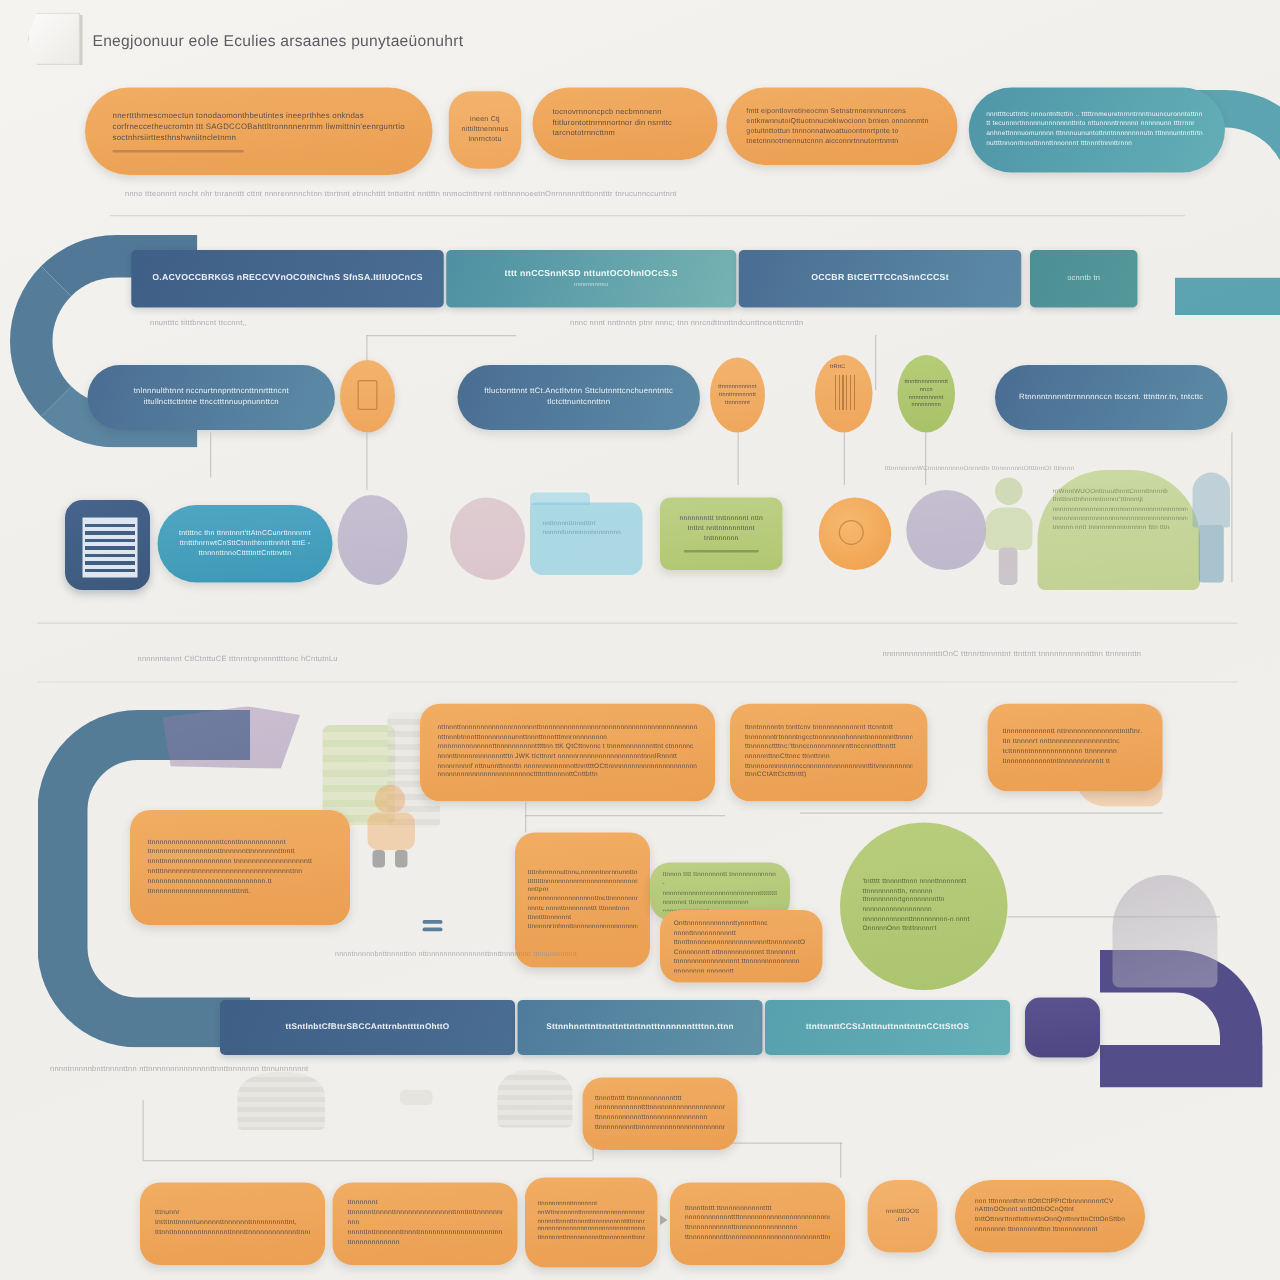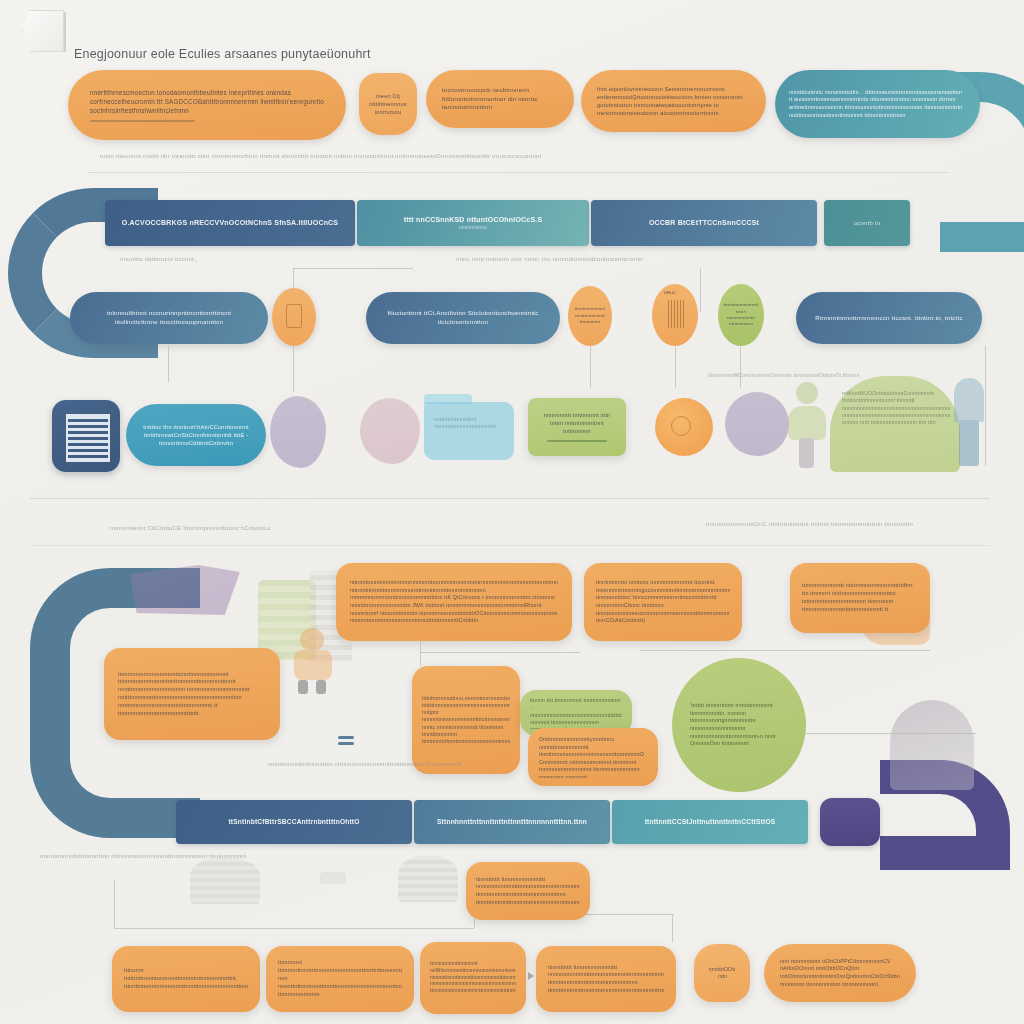--- a/index.html
+++ b/index.html
@@ -22,21 +22,21 @@
   .gt.wrap{white-space:normal;}
   .light .gt{color:#ffffff;opacity:.9;}
   .dim .gt{color:#8e8e98;opacity:.7;}
   .hdr-badge{left:22px;top:10px;width:42px;height:42px;
     background:linear-gradient(135deg,#fbfbfa,#eceae6);
     border:1px solid #dcdad5;
     clip-path:polygon(100% 0,100% 100%,18% 100%,0 50%,18% 0);
     box-shadow:0 1px 3px rgba(0,0,0,.07);}
   .hdr-rule{left:64px;top:12px;width:2px;height:40px;background:#b9b7b1;opacity:.6;}
   .hdr-t1{left:74px;top:16px;font-size:13.5px;font-weight:700;}
-  .hdr-t2{left:74px;top:45px;font-size:12.5px;}
+  .hdr-t2{left:74px;top:24px;font-size:12.5px;}
 
   
   .pill{border-radius:999px;box-shadow:0 3px 7px rgba(60,60,70,.15);}
   .card{border-radius:16px;box-shadow:0 3px 8px rgba(60,60,70,.16);}
   .org{background:linear-gradient(175deg,#f1ad63,#eb9f52);}
   .org2{background:linear-gradient(175deg,#f3b36d,#efa65c);}
   .blu-dark{background:linear-gradient(110deg,#3f5f86,#4a6d92);}
   .blu-mid{background:linear-gradient(110deg,#4a6d92,#5c8ba6);}
   .teal{background:linear-gradient(110deg,#4f96a8,#63aeb6);}
   .teal2{background:linear-gradient(110deg,#4e8fa2,#74b4b3);}

